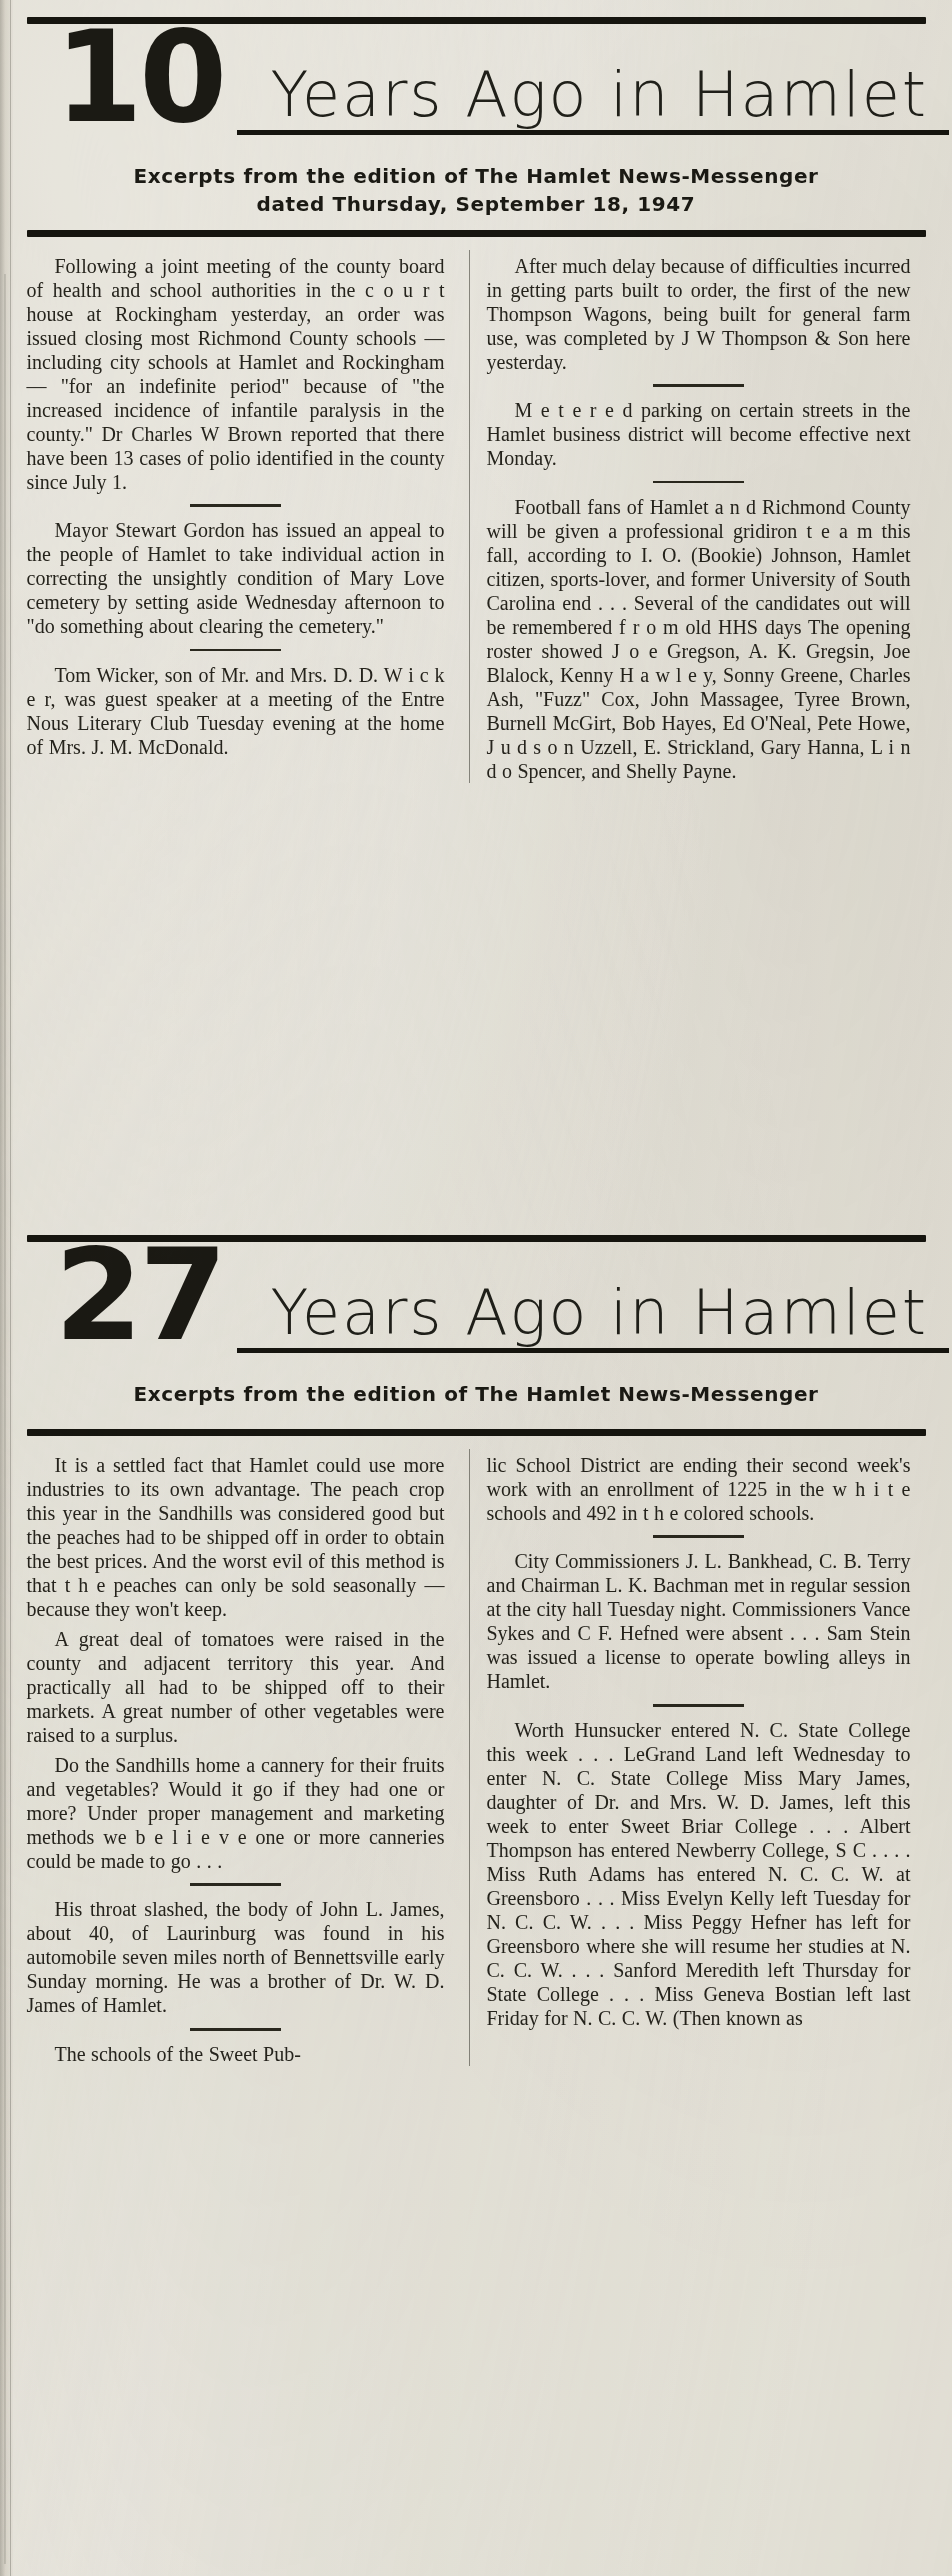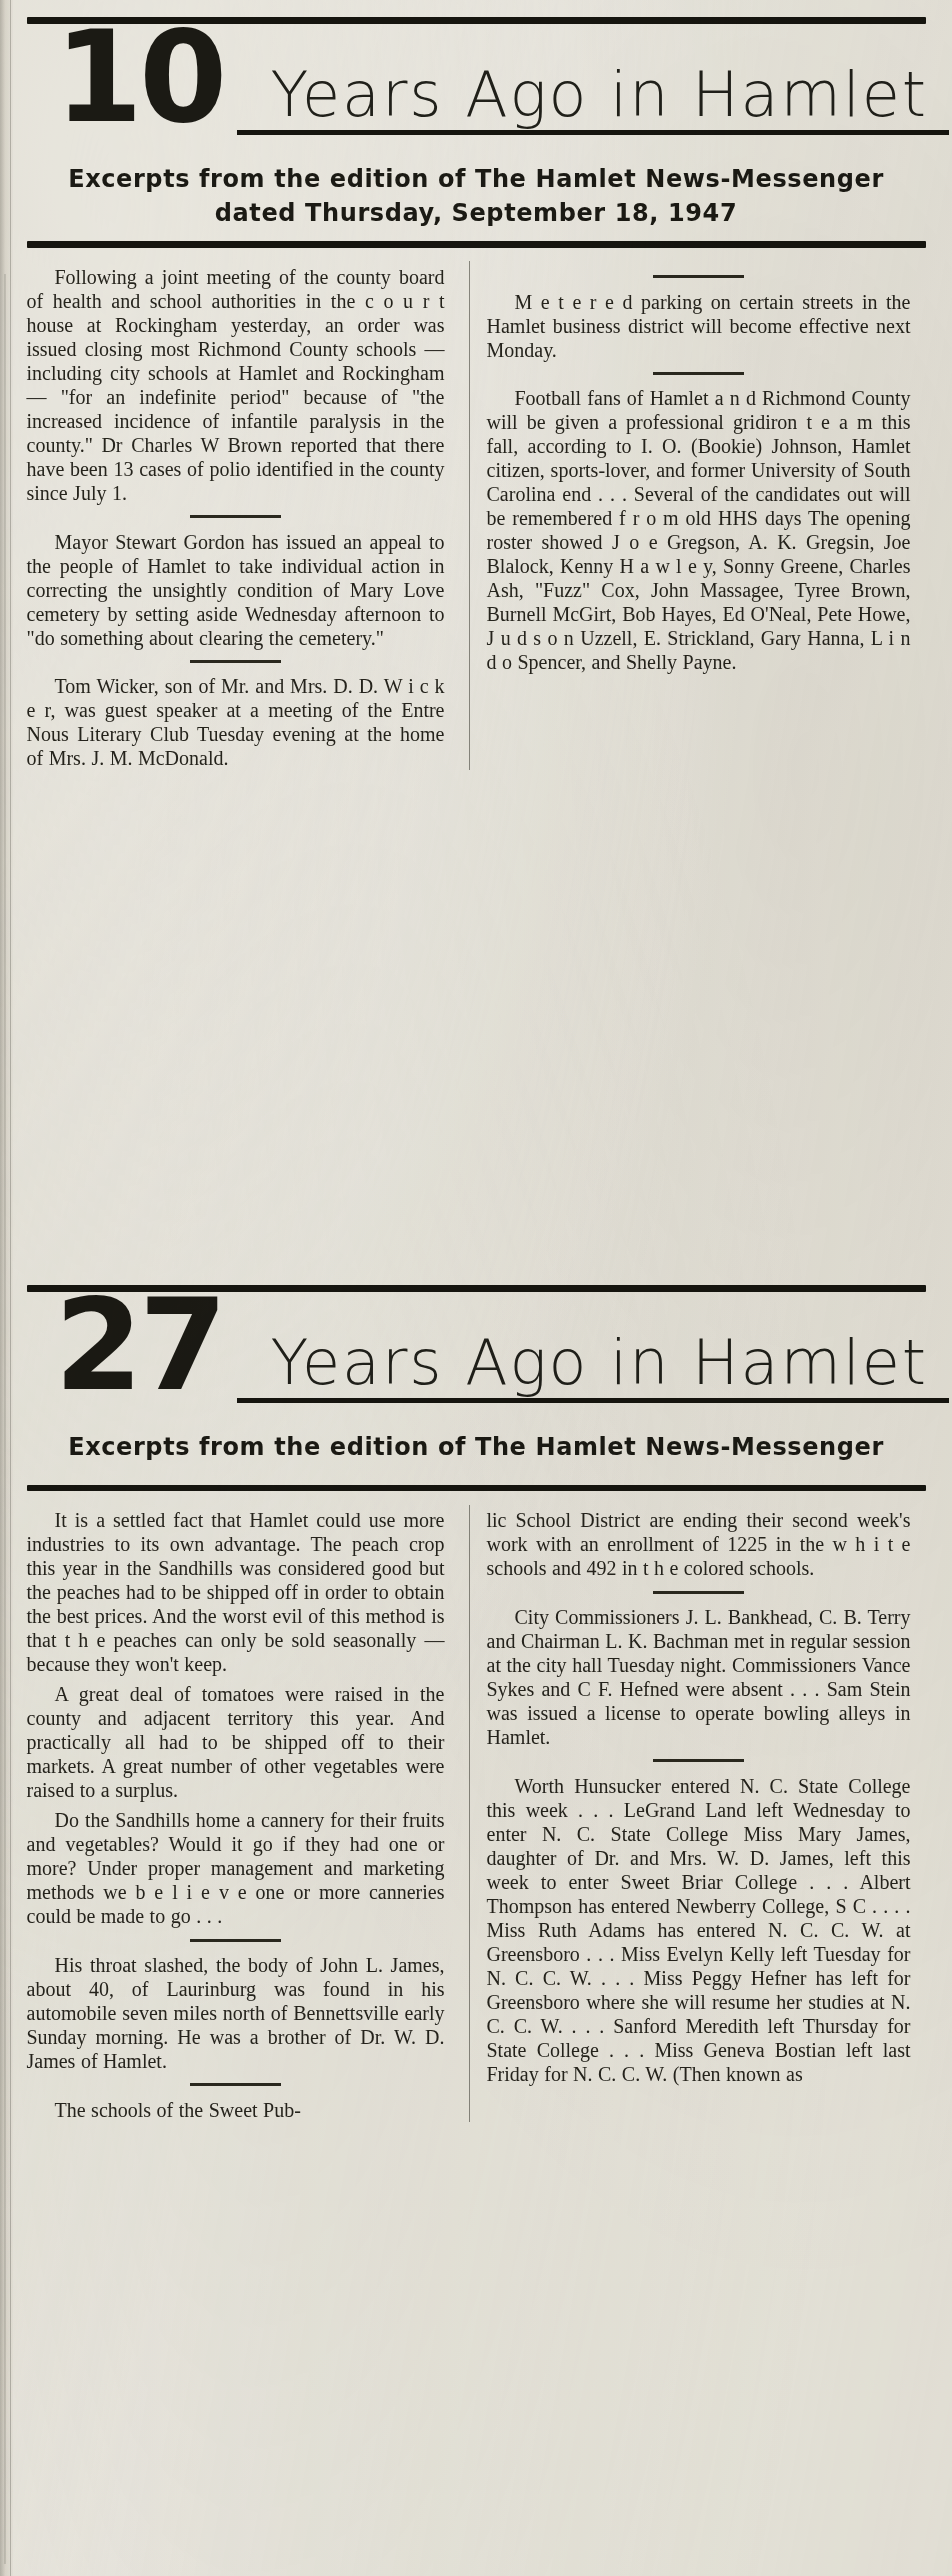--- a/index.html
+++ b/index.html
@@ -111,21 +111,21 @@
     top: 106px;
     width: 712px;
     height: 5.7px;
     background: #16150f;
   }
 
   .excerpt-line {
     text-align: center;
     font-family: "DejaVu Sans", sans-serif;
     font-weight: 700;
-    font-size: 24px;
+    font-size: 20px;
     letter-spacing: 0.6px;
     color: #1b1a14;
     margin: 0;
     line-height: 1.42;
   }
   .excerpt-block { margin-top: 13.2px; margin-bottom: 11.4px; }
 
   .columns {
     position: relative;
     display: flex;
@@ -208,29 +208,30 @@
           <div class="spacer-sm"></div>
           <p class="body fade-2">Following a joint meeting of the county board of health and school authorities in the c o u r t house at Rockingham yesterday, an order was issued closing most Richmond County schools — including city schools at Hamlet and Rockingham — "for an indefinite period" because of "the increased incidence of infantile paralysis in the county." Dr Charles W Brown reported that there have been 13 cases of polio identified in the county since July 1.</p>
           <div class="sep"></div>
           <p class="body fade-1">Mayor Stewart Gordon has issued an appeal to the people of Hamlet to take individual action in correcting the unsightly condition of Mary Love cemetery by setting aside Wednesday afternoon to "do something about clearing the cemetery."</p>
           <div class="sep"></div>
           <p class="body ink-dark">Tom Wicker, son of Mr. and Mrs. D. D. W i c k e r, was guest speaker at a meeting of the Entre Nous Literary Club Tuesday evening at the home of Mrs. J. M. McDonald.</p>
         </div>
 
         <div class="col right">
           <div class="spacer-sm"></div>
+          <p class="body ink-dark">After much delay because of difficulties incurred in getting parts built to order, the first of the new Thompson Wagons, being built for general farm use, was completed by J W Thompson &amp; Son here yesterday.</p>
           <div class="sep"></div>
           <p class="body fade-1">M e t e r e d parking on certain streets in the Hamlet business district will become effective next Monday.</p>
           <div class="sep"></div>
           <p class="body fade-2">Football fans of Hamlet a n d Richmond County will be given a professional gridiron t e a m this fall, according to I. O. (Bookie) Johnson, Hamlet citizen, sports-lover, and former University of South Carolina end . . . Several of the candidates out will be remembered f r o m old HHS days The opening roster showed J o e Gregson, A. K. Gregsin, Joe Blalock, Kenny H a w l e y, Sonny Greene, Charles Ash, "Fuzz" Cox, John Massagee, Tyree Brown, Burnell McGirt, Bob Hayes, Ed O'Neal, Pete Howe, J u d s o n Uzzell, E. Strickland, Gary Hanna, L i n d o Spencer, and Shelly Payne.</p>
         </div>
       </div>
     </div>
 
-    <div class="article" id="article-2" style="top:1285px;">
+    <div class="article" id="article-2" style="top:1235px;">
 
       <div class="rule-heavy"></div>
 
       <div class="masthead">
         <div class="mast-number">27</div>
         <div class="mast-words">Years Ago in Hamlet</div>
         <div class="mast-underline"></div>
       </div>
 
       <div class="excerpt-block">

